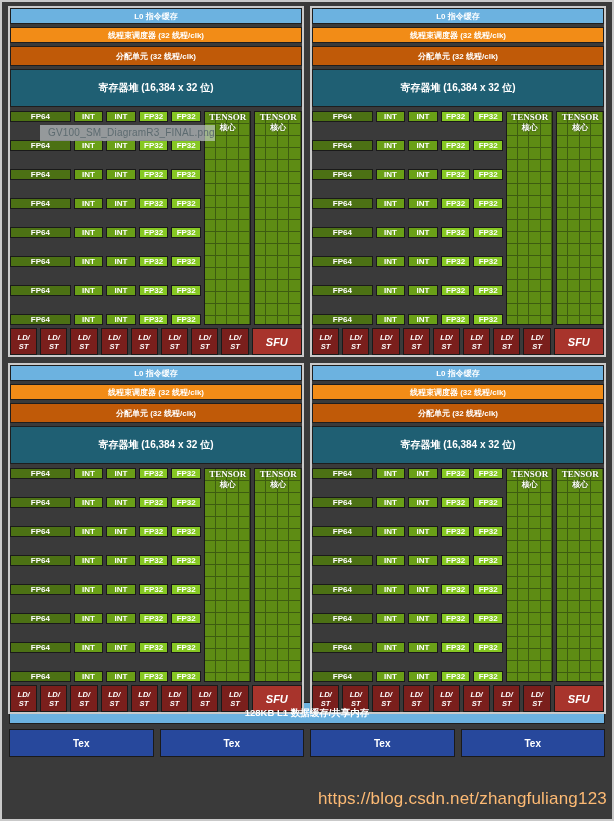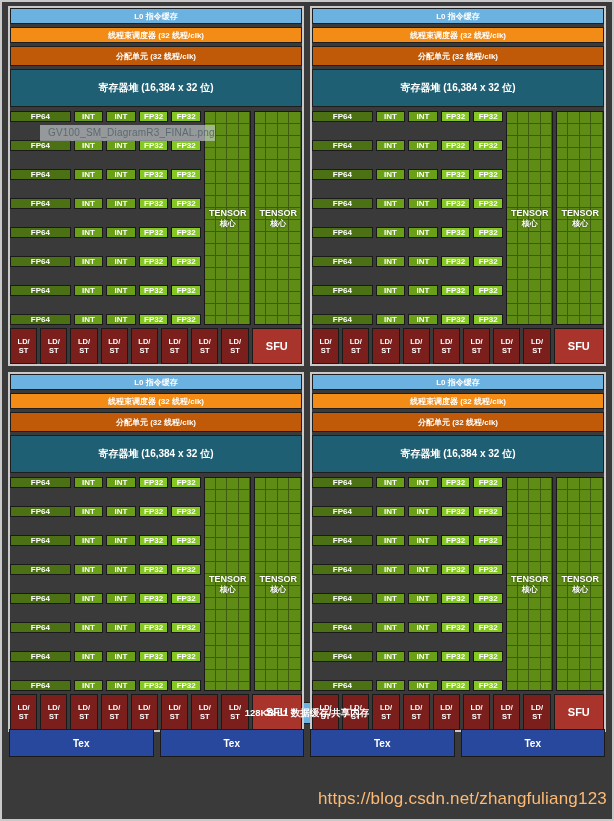--- a/index.html
+++ b/index.html
@@ -123,21 +123,21 @@
         transparent 0, transparent calc(25% - 1px),
         #3d5c10 calc(25% - 1px), #3d5c10 25%),
       repeating-linear-gradient(to bottom,
         transparent 0, transparent 11px,
         #3d5c10 11px, #3d5c10 12px),
       #5e8c14;
     border: 1px solid #1a1a1a;
     display: flex;
     flex-direction: column;
     align-items: center;
-    justify-content: center;
+    font-family: Liberation Serif, serif;
   }
 
   .tensor-label {
     color: #ffffff;
     font-weight: bold;
     font-size: 9px;
     line-height: 11px;
     text-shadow: 0 0 2px #3d5c10, 0 0 2px #3d5c10;
   }
   .tensor-sub {
@@ -145,22 +145,23 @@
     font-weight: bold;
     font-size: 8px;
     line-height: 10px;
     text-shadow: 0 0 2px #3d5c10, 0 0 2px #3d5c10;
   }
 
   
   .ldst-row {
     display: flex;
     gap: 3px;
-    height: 36px;
+    height: 27px;
     margin-top: 3px;
+    font-style: italic;
   }
 
   .ldst {
     flex: 1;
     background: #7a1f1c;
     border: 1px solid #1a1a1a;
     color: #ffffff;
     font-weight: bold;
     font-size: 7.5px;
     line-height: 9px;

